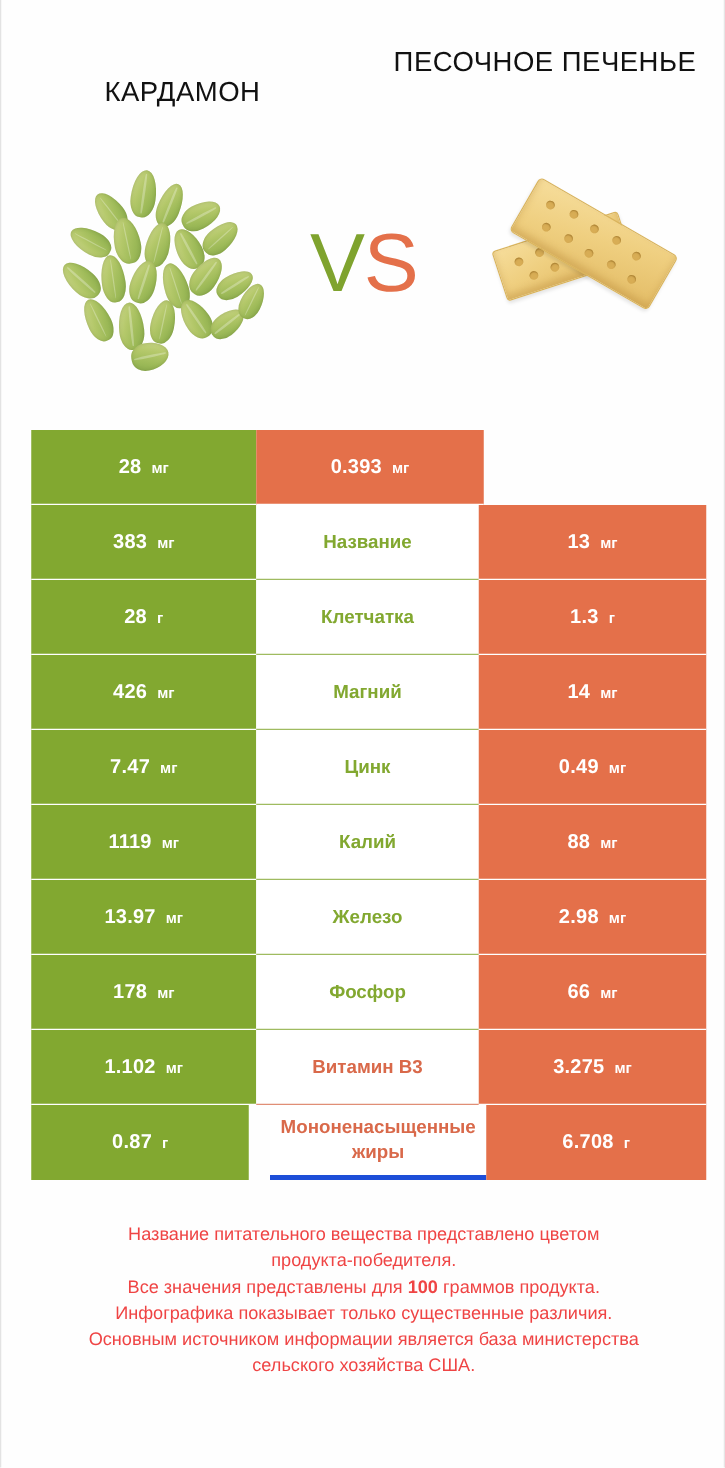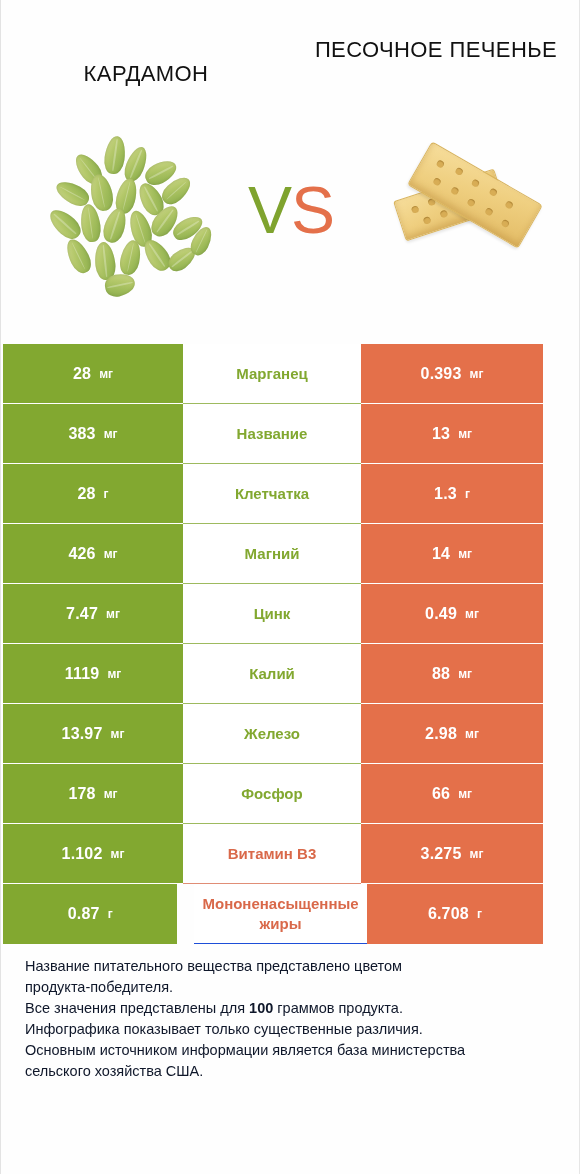--- a/index.html
+++ b/index.html
@@ -112,21 +112,21 @@
     width: 7px;
     height: 7px;
     border-radius: 50%;
     background: #d8ad55;
     box-shadow: inset 0 1px 1px rgba(140,100,30,.55);
   }
 
   
   .table {
     position: absolute;
-    left: 2px;
+    left: 24px;
     top: 344px;
     width: 472px;
   }
   .row {
     display: flex;
     align-items: stretch;
     width: 540px;
     height: 60px;
   }
   .row.tall { height: 60px; }
@@ -160,21 +160,21 @@
     border-bottom-color: #e08e76;
   }
   .cell-right {
     width: 182px;
     background: #e4704a;
     color: #ffffff;
     border-bottom: 1px solid #ffffff;
   }
   .row:last-child .cell-left,
   .row:last-child .cell-right { border-bottom: none; }
-  .row:last-child .cell-mid { border-bottom: 1px solid #1d4ed8; margin-left: 17px; }
+  .row:last-child .cell-mid { border-bottom: 4px solid #1d4ed8; margin-left: 17px; }
 
   .val {
     font-size: 16px;
     font-weight: bold;
     letter-spacing: 0.2px;
     white-space: nowrap;
   }
   .unit {
     font-size: 12px;
     font-weight: bold;
@@ -186,23 +186,24 @@
   }
   .mid-wrap {
     white-space: normal;
     line-height: 20px;
   }
 
   
   .footer {
     position: absolute;
     left: 24px;
-    top: 956px;
+    top: 978px;
     width: 532px;
-    color: #0f172a;
+    text-align: center;
+    color: #ef4444;
     font-size: 14.5px;
     line-height: 21px;
   }
   .footer p { margin: 0; }
   .footer b { font-weight: bold; }
 </style>
 </head>
 <body>
 
 <div id="page">
@@ -270,23 +271,20 @@
 
   </div>
 
   <div class="table">
 
     <div class="row">
       <div class="cell cell-left">
         <span class="val">28</span>
           <span class="unit">мг</span>
       </div>
-      <div class="cell cell-mid">
-        <span class="mid-text">Марганец</span>
-      </div>
       <div class="cell cell-right">
         <span class="val">0.393</span>
           <span class="unit">мг</span>
       </div>
     </div>
 
     <div class="row">
       <div class="cell cell-left">
         <span class="val">383</span>
           <span class="unit">мг</span>

